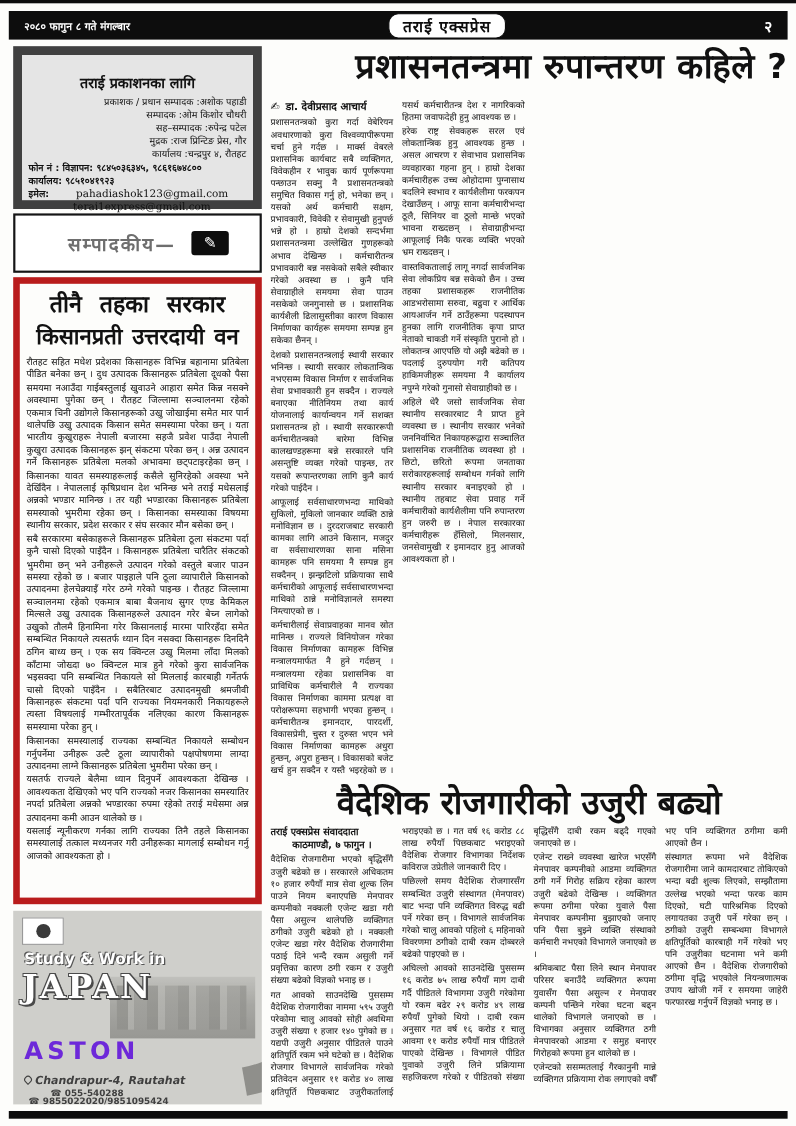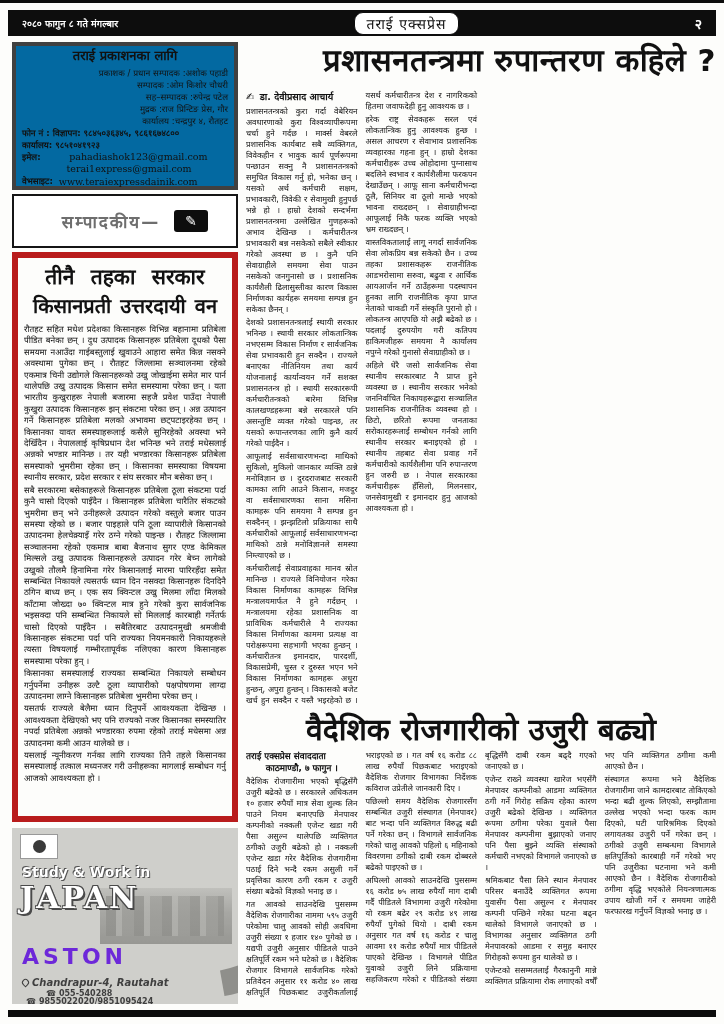--- a/index.html
+++ b/index.html
@@ -7,24 +7,24 @@
   #page { position:relative; width:724px; height:1024px; background:#fdfdfb; overflow:hidden; }
 
   .topline { position:absolute; left:0; top:0; width:724px; height:3px; background:#0d0d0d; }
   .botline { position:absolute; left:8px; top:1010px; width:708px; height:7px; background:#0d0d0d; }
 
   .header { position:absolute; left:8px; top:10px; width:708px; height:26px; background:#0d0d0d;
             display:flex; align-items:center; justify-content:space-between; padding:0 14px; }
   .header .date { color:#fff; font-size:9.5px; font-weight:bold; }
   .header .pagenum { color:#fff; font-size:14px; font-weight:bold; }
   .masthead-pill { background:#fff; border:1.5px solid #0d0d0d; border-radius:9px; padding:1px 12px;
-                   font-size:14px; font-weight:normal; color:#0d0d0d; letter-spacing:1px; }
+                   font-size:14px; font-weight:bold; color:#0d0d0d; letter-spacing:1px; }
 
   
-  .pubbox { position:absolute; left:12px; top:42px; width:226px; height:148px; border:4px solid #404040; background:#0369a1; padding:0 6px; }
+  .pubbox { position:absolute; left:12px; top:42px; width:226px; height:148px; border:8px solid #404040; background:#e5e5e5; padding:16px 6px; }
   .pubbox .title { text-align:center; font-size:13px; font-weight:bold; margin-bottom:3px; }
   .pubrow { display:flex; justify-content:flex-end; font-size:8.6px; font-weight:normal; line-height:12px; }
   .publine { font-size:8.6px; font-weight:bold; line-height:12px; }
   .pub-email { display:flex; font-size:8.6px; line-height:12px; }
   .pub-email .lbl { font-weight:bold; margin-right:8px; }
   .pub-email .vals { flex:1; text-align:center; font-size:9.5px; font-family:"DejaVu Serif", serif; }
   .pub-web { display:flex; font-size:8.6px; line-height:13px; }
   .pub-web .lbl { font-weight:bold; margin-right:6px; }
   .pub-web .url { font-size:9.5px; font-family:"DejaVu Serif", serif; }
 

